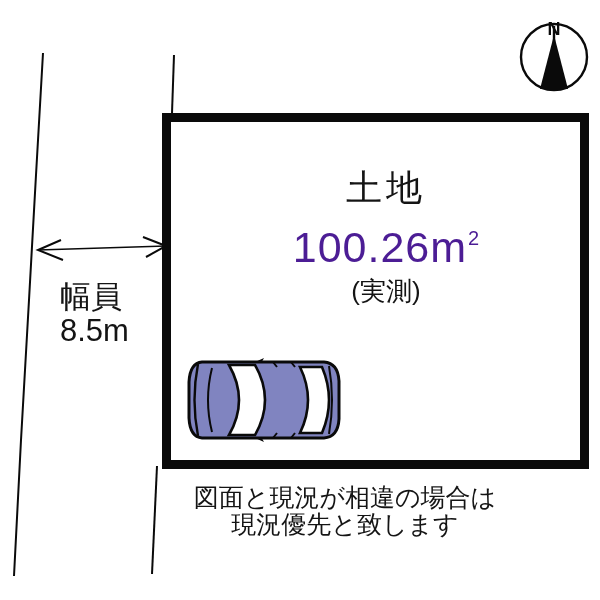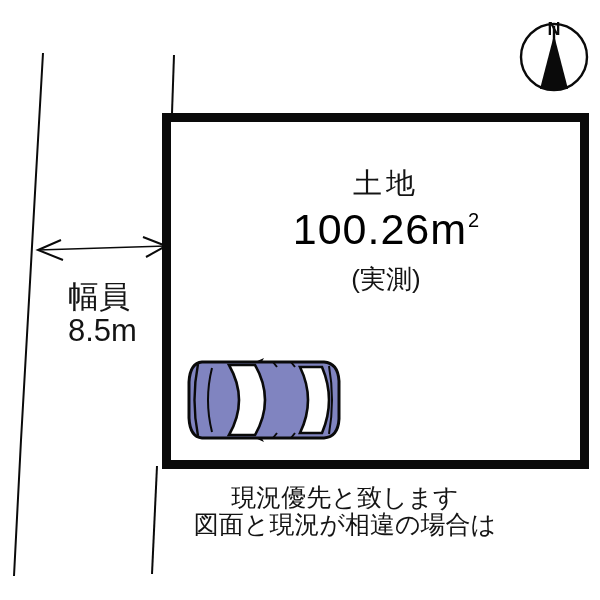--- a/index.html
+++ b/index.html
@@ -11,27 +11,27 @@
   svg{display:block;}
   
   .plot{
     position:absolute;left:162px;top:113px;width:427px;height:356px;
     border:9px solid #0a0a0a;box-sizing:border-box;background:transparent;
   }
   
   .land-block{
     position:absolute;left:230px;top:168px;width:312px;text-align:center;line-height:1.1;
   }
-  .land-title{font-size:29px;letter-spacing:4px;color:#141414;}
-  .land-area{font-size:43px;margin-top:6px;color:#000000;letter-spacing:1px;}
+  .land-title{font-size:36px;letter-spacing:4px;color:#141414;}
+  .land-area{font-size:43px;margin-top:16px;color:#4c1d95;letter-spacing:1px;}
   .land-area .sup{font-size:20px;position:relative;top:-17px;left:1px;}
-  .land-note{font-size:26px;margin-top:12px;color:#141414;}
+  .land-note{font-size:26px;margin-top:6px;color:#141414;}
   
   .road-label{
-    position:absolute;left:68px;top:280px;font-size:31px;line-height:34px;color:#141414;
+    position:absolute;left:60px;top:280px;font-size:31px;line-height:34px;color:#141414;
   }
   
   .disclaimer{
     position:absolute;left:172px;top:484px;width:346px;text-align:center;
     font-size:25px;line-height:27px;color:#141414;letter-spacing:0px;
   }
 </style>
 </head>
 <body>
 
@@ -86,17 +86,17 @@
 
     <path d="M 115 10 Q 131 43 115 76 L 137 76 Q 151 43 137 10 Z" stroke="#0a0a0a" stroke-width="2.6" fill="#ffffff"></path>
 
     <path d="M 144 9 Q 150 43 144 77" fill="none" stroke="#0a0a0a" stroke-width="2"></path>
 
     <path d="M 88 5 L 92 10 M 106 5 L 110 10" fill="none" stroke="#0a0a0a" stroke-width="2"></path>
     <path d="M 88 81 L 92 76 M 106 81 L 110 76" fill="none" stroke="#0a0a0a" stroke-width="2"></path>
   </svg>
 
   <div class="disclaimer">
+    <div>図面と現況が相違の場合は</div>
     <div>現況優先と致します</div>
-    <div>図面と現況が相違の場合は</div>
   </div>
 
 </div>
 
 </body></html>

